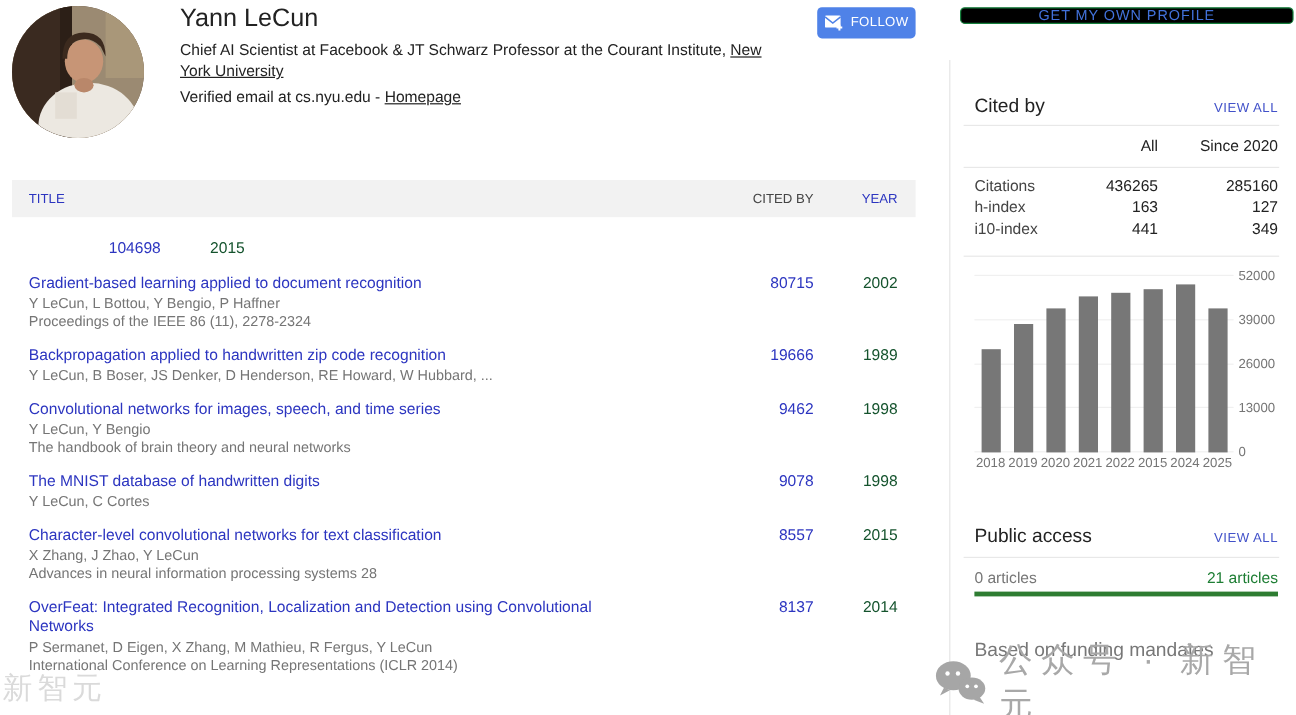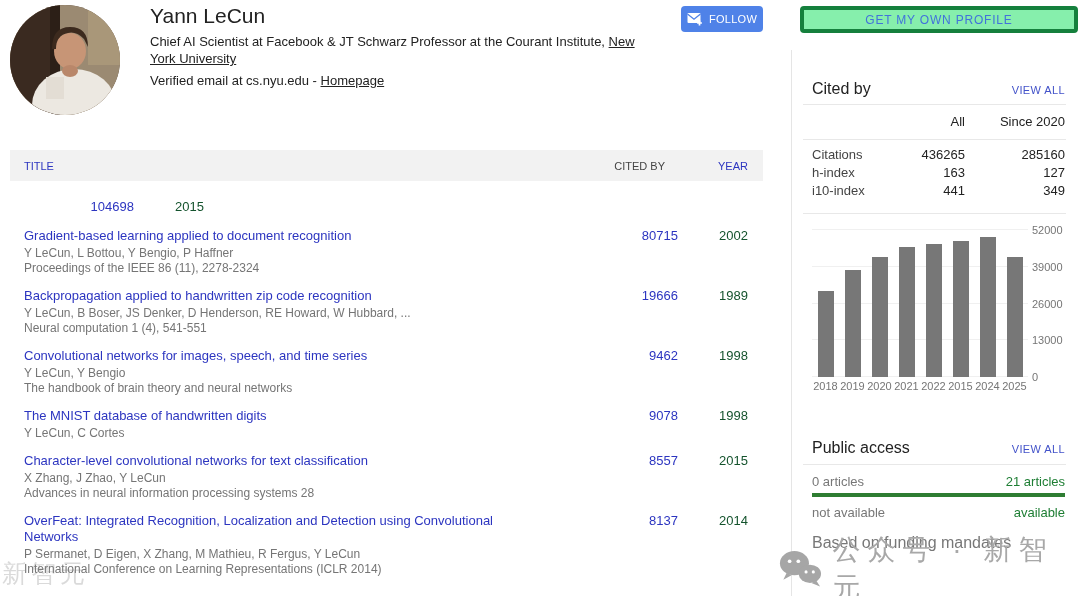--- a/index.html
+++ b/index.html
@@ -29,42 +29,42 @@
     position:absolute; left:681px; top:6px; width:82px; height:26px;
     background:#4f82e8; border:none; border-radius:4px; color:#fff;
     font-family:"Liberation Sans", sans-serif; font-size:11px; letter-spacing:.3px;
     display:flex; align-items:center; justify-content:center; gap:6px; cursor:pointer;
   }
 
   
   .articles { position:absolute; left:10px; top:150px; width:753px; }
   .articles-header {
     display:flex; align-items:center; height:31px; background:#f2f2f2;
-    padding:0 15px 0 14px; font-size:11px;gap:13px;
+    padding:0 15px 0 14px; font-size:11px;
   }
   .hdr-title { flex:1; color:#2c35c0; }
   .hdr-cited { width:110px; text-align:right; color:#444; }
   .hdr-year  { width:70px;  text-align:right; color:#2c35c0; }
   .articles-list { margin-top:9px; }
   .article-row { display:flex; padding:9px 15px 4px 14px; }
   .col-title { flex:1; padding-right:24px; }
   .article-title { display:block; font-size:13px; line-height:16px; color:#2c35c0; }
   .article-authors, .article-venue { font-size:12px; line-height:14px; color:#757575; }
   .article-authors { margin-top:2px; }
   .article-venue { margin-top:1px; }
   .col-cited { width:110px; text-align:right; font-size:13px; line-height:16px; }
   .col-cited a { color:#2c35c0; }
   .col-year { width:70px; text-align:right; font-size:13px; line-height:16px; color:#14532d; }
 
   
   .vdivider { position:absolute; left:791px; top:50px; bottom:0; width:1px; background:#e5e5e5; }
   .sidebar { position:absolute; left:800px; top:0; width:278px; height:596px; }
   .get-profile-btn {
-    position:absolute; left:0; right:0; top:6px; height:27px; background:#86efac;
-    border:4px solid #15803d; border-radius:4px; color:#4272db;
+    position:absolute; left:0; right:0; top:6px; height:14px; background:#000000;
+    border:1px solid #15803d; border-radius:4px; color:#4272db;
     font-family:"Liberation Sans", sans-serif; font-size:12px; letter-spacing:.8px;
     display:flex; align-items:center; justify-content:center; cursor:pointer;
   }
   .sb-divider { position:absolute; left:3px; right:12px; height:1px; background:#e8e8e8; }
   .section-head { position:absolute; left:12px; right:13px; display:flex; justify-content:space-between; align-items:baseline; }
   .section-title { font-size:16px; color:#222; }
   .view-all { font-size:11px; color:#4252c9; letter-spacing:.4px; }
   .stat-row { position:absolute; left:12px; right:13px; display:flex; font-size:13px; }
   .stat-label { flex:1; color:#444; }
   .stat-all { width:85px; text-align:right; color:#222; }
@@ -151,21 +151,20 @@
             <div class="article-authors">Y LeCun, L Bottou, Y Bengio, P Haffner</div>
             <div class="article-venue">Proceedings of the IEEE 86 (11), 2278-2324</div>
           </div>
           <div class="col-cited"><a>80715</a></div>
           <div class="col-year">2002</div>
         </div>
         <div class="article-row">
           <div class="col-title">
             <a class="article-title">Backpropagation applied to handwritten zip code recognition</a>
             <div class="article-authors">Y LeCun, B Boser, JS Denker, D Henderson, RE Howard, W Hubbard, ...</div>
-            <div class="article-venue">Neural computation 1 (4), 541-551</div>
           </div>
           <div class="col-cited"><a>19666</a></div>
           <div class="col-year">1989</div>
         </div>
         <div class="article-row">
           <div class="col-title">
             <a class="article-title">Convolutional networks for images, speech, and time series</a>
             <div class="article-authors">Y LeCun, Y Bengio</div>
             <div class="article-venue">The handbook of brain theory and neural networks</div>
           </div>
@@ -292,24 +291,20 @@
     <div class="section-head" style="top:439px">
       <span class="section-title">Public access</span>
       <a class="view-all">VIEW ALL</a>
     </div>
     <div class="sb-divider" style="top:464px"></div>
     <div class="pa-counts">
       <span class="pa-left">0 articles</span>
       <span class="pa-right">21 articles</span>
     </div>
     <div class="pa-bar"></div>
-    <div class="pa-labels">
-      <span class="pa-left">not available</span>
-      <span class="pa-right">available</span>
-    </div>
     <div class="pa-note">Based on funding mandates</div>
   </div>
 
   <div class="wm-br">
     <svg width="46" height="42" viewBox="0 0 46 42">
       <ellipse cx="17" cy="15" rx="15" ry="12.5" fill="#a6a6a6"></ellipse>
       <path d="M9 25 L5.5 32 L14 27.5 Z" fill="#a6a6a6"></path>
       <circle cx="12" cy="13" r="1.9" fill="#fff"></circle>
       <circle cx="21" cy="13" r="1.9" fill="#fff"></circle>
       <ellipse cx="33" cy="26" rx="11.5" ry="9.5" fill="#a6a6a6"></ellipse>

